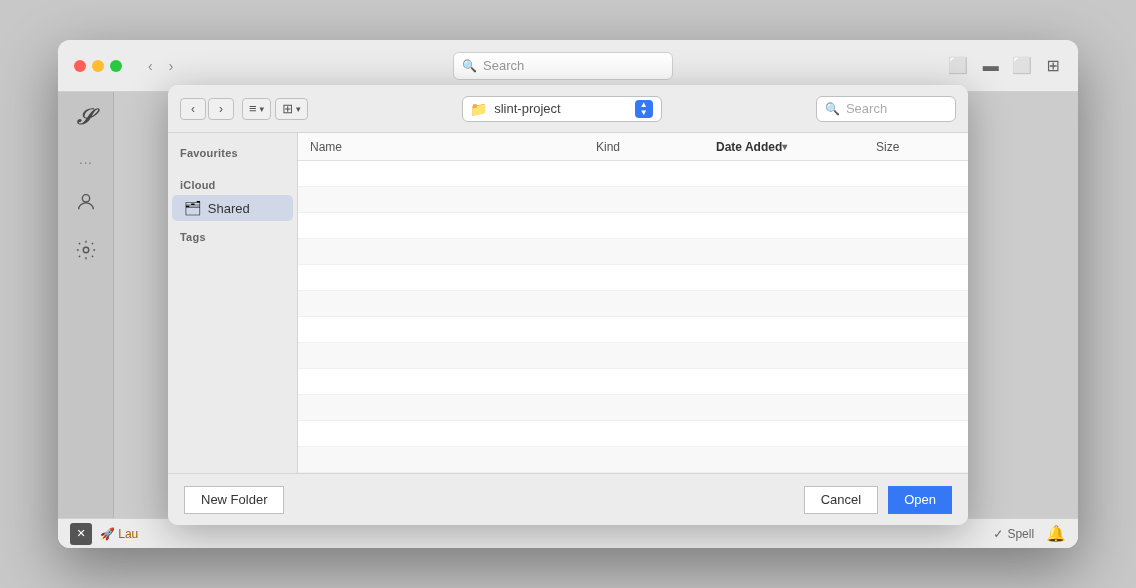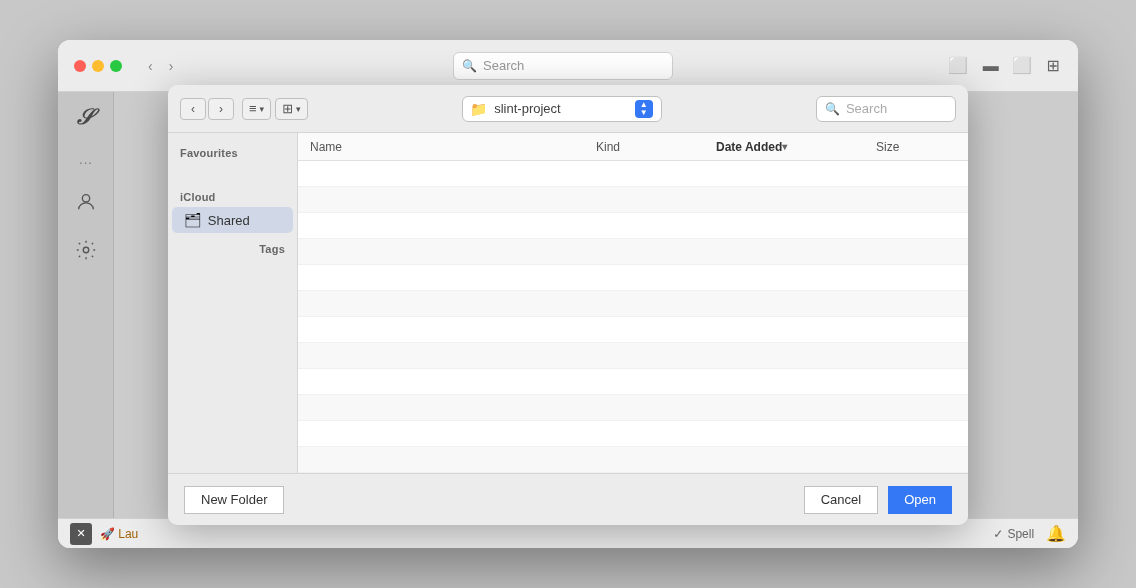--- a/index.html
+++ b/index.html
@@ -380,21 +380,20 @@
       font-size: 13px;
       color: #333;
     }
 
     .sidebar-tags-header {
       font-size: 11px;
       font-weight: 600;
       color: #666;
       padding: 10px 12px 4px 12px;
       letter-spacing: 0.02em;
-      text-align: right;
     }
 
     
     .dialog-main {
       flex: 1;
       display: flex;
       flex-direction: column;
       background: white;
     }
 
@@ -586,21 +585,21 @@
           <div class="dialog-search">
             <span class="dialog-search-icon">🔍</span>
             <span class="dialog-search-placeholder">Search</span>
           </div>
         </div>
 
         <div class="dialog-body">
 
           <div class="dialog-sidebar">
             <div class="sidebar-section-header">Favourites</div>
-            <div class="sidebar-section-header" style="margin-top:24px;">iCloud</div>
+            <div class="sidebar-section-header" style="margin-top:12px;">iCloud</div>
             <div class="sidebar-item active">
               <span class="sidebar-item-icon">🗂</span>
               <span class="sidebar-item-label">Shared</span>
             </div>
             <div class="sidebar-tags-header">Tags</div>
           </div>
 
           <div class="dialog-main">
 
             <div class="column-headers">

